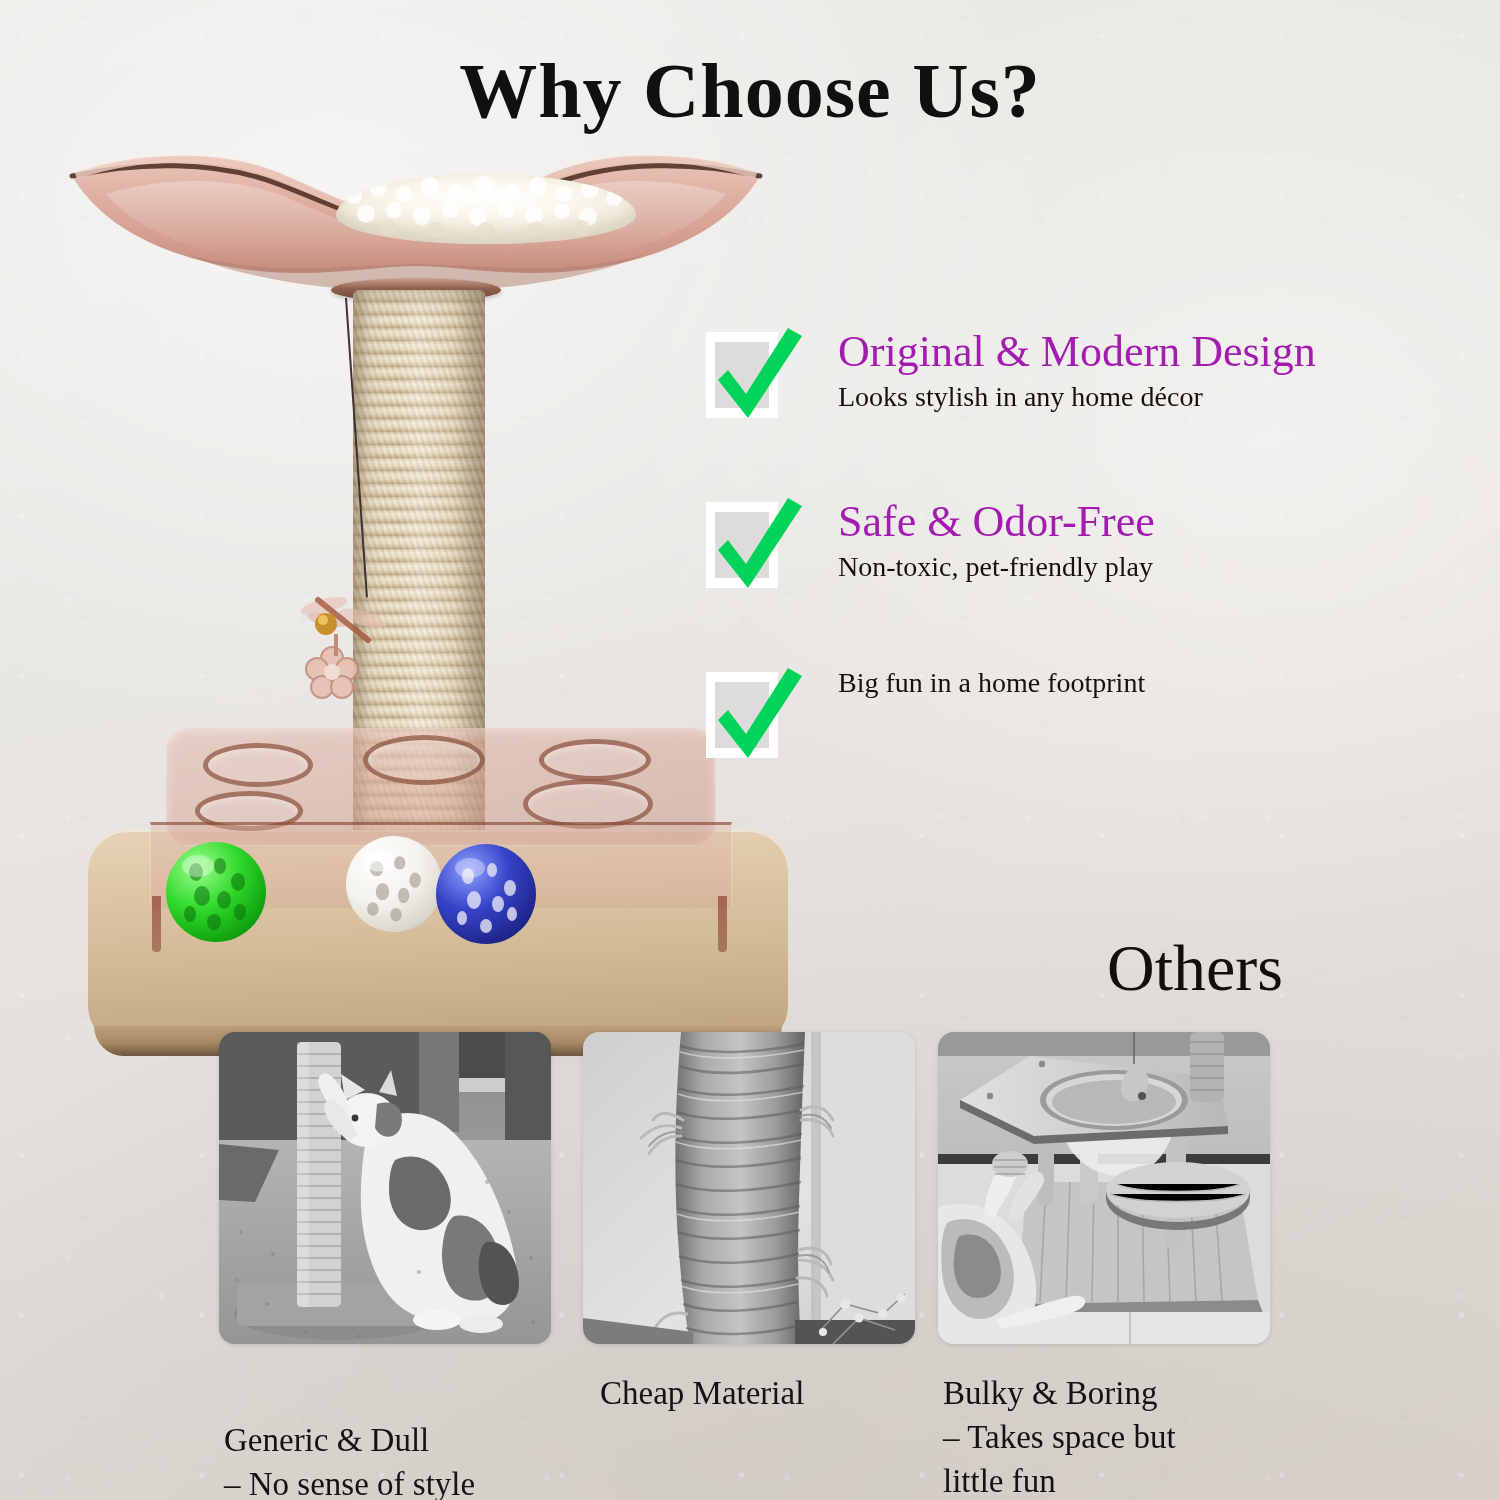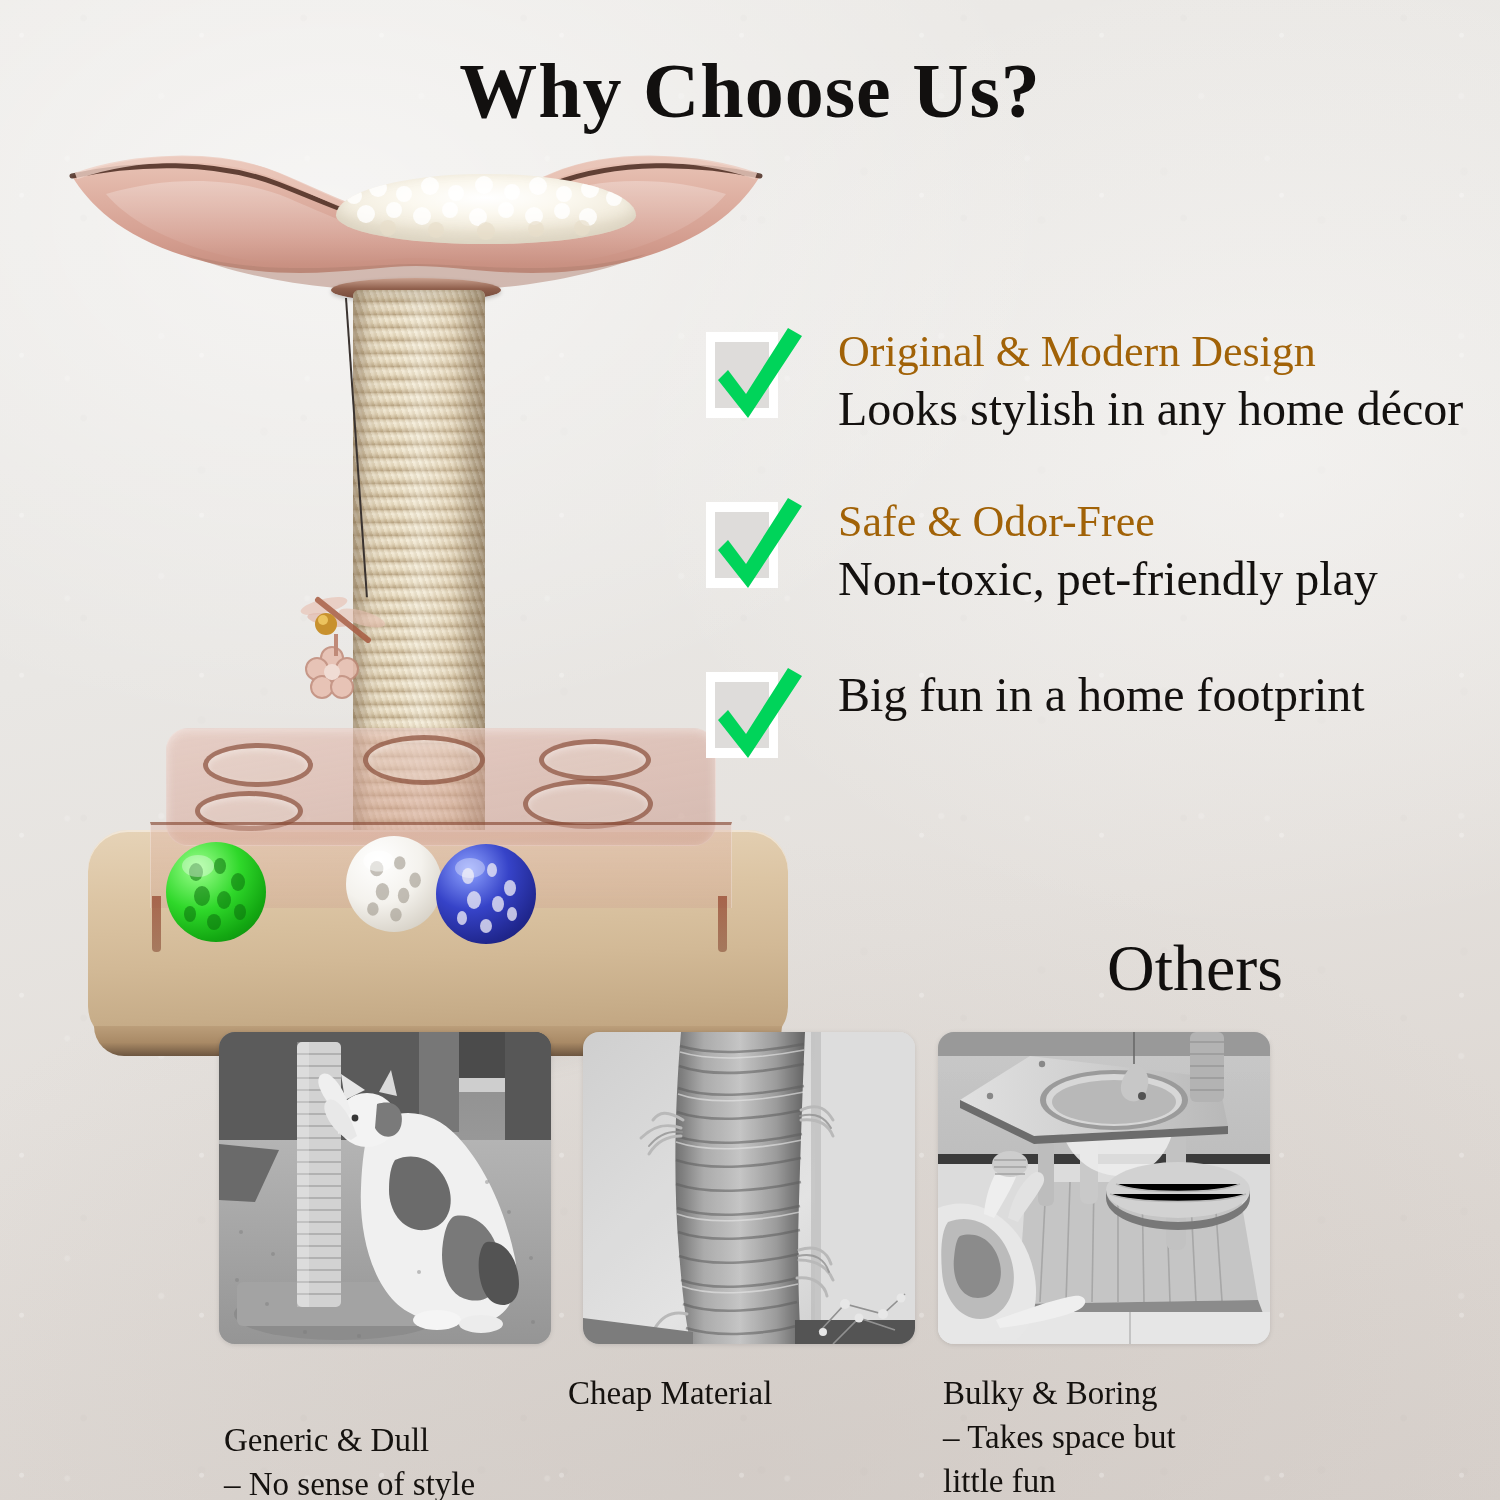--- a/index.html
+++ b/index.html
@@ -51,24 +51,24 @@
     position:absolute; left:0; top:0; width:72px; height:86px;
     background:#ffffff;
     box-shadow:0 0 0 0 transparent;
   }
   .chk .inner {
     position:absolute; left:9px; top:10px; width:54px; height:66px;
     background:#dedcda;
   }
   .chk svg { position:absolute; left:-2px; top:-8px; width:104px; height:104px; overflow:visible; }
   .b-line1 {
-    font-size:44px; line-height:1.16; color:#a16207; white-space:nowrap;
+    font-size:44px; line-height:1.16; color:#a21caf; white-space:nowrap;
   }
   .b-line2 {
-    font-size:48px; line-height:1.22; color:#14110f; white-space:nowrap; margin-top:3px;
+    font-size:28px; line-height:1.22; color:#14110f; white-space:nowrap; margin-top:3px;
   }
 
   
   #others {
     position:absolute; left:1020px; top:930px; width:350px;
     text-align:center;
     font-size:66px; color:#110f0e;
   }
 
   
@@ -82,21 +82,21 @@
     box-shadow:0 1px 5px rgba(0,0,0,.12);
   }
   .p1 { left:219px; }
   .p2 { left:583px; }
   .p3 { left:938px; }
   .caption {
     position:absolute; top:1372px;
     font-size:33px; line-height:1.33; color:#15120f;
   }
   .cap1 { left:224px; width:340px;margin-top:47px; }
-  .cap2 { left:568px; width:320px; }
+  .cap2 { left:600px; width:320px; }
   .cap3 { left:943px; width:340px; }
 
   
   #product { position:absolute; left:48px; top:130px; width:740px; height:900px; }
 
   
   .floor-shadow {
     position:absolute; left:52px; top:742px; width:672px; height:232px;
     background:radial-gradient(ellipse 50% 50% at 50% 55%, rgba(120,110,102,.34), rgba(120,110,102,0) 72%);
     filter:blur(7px);

